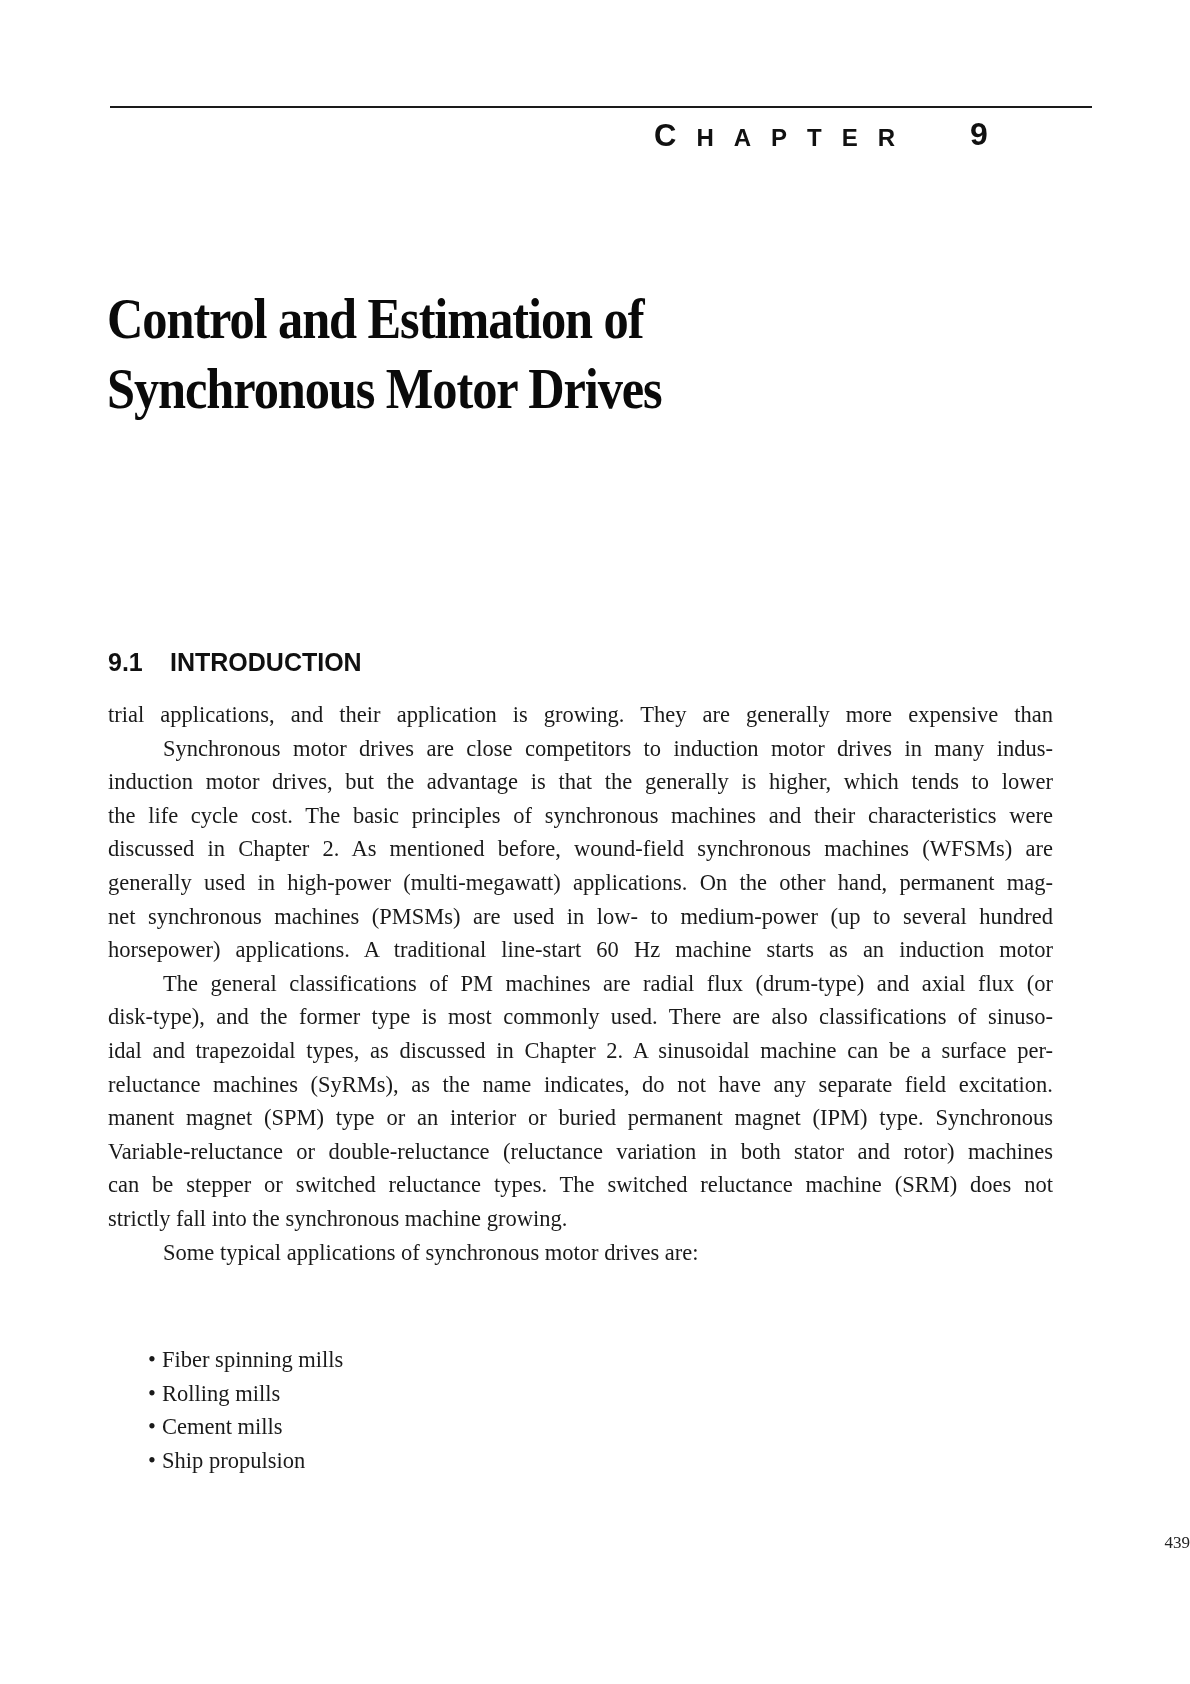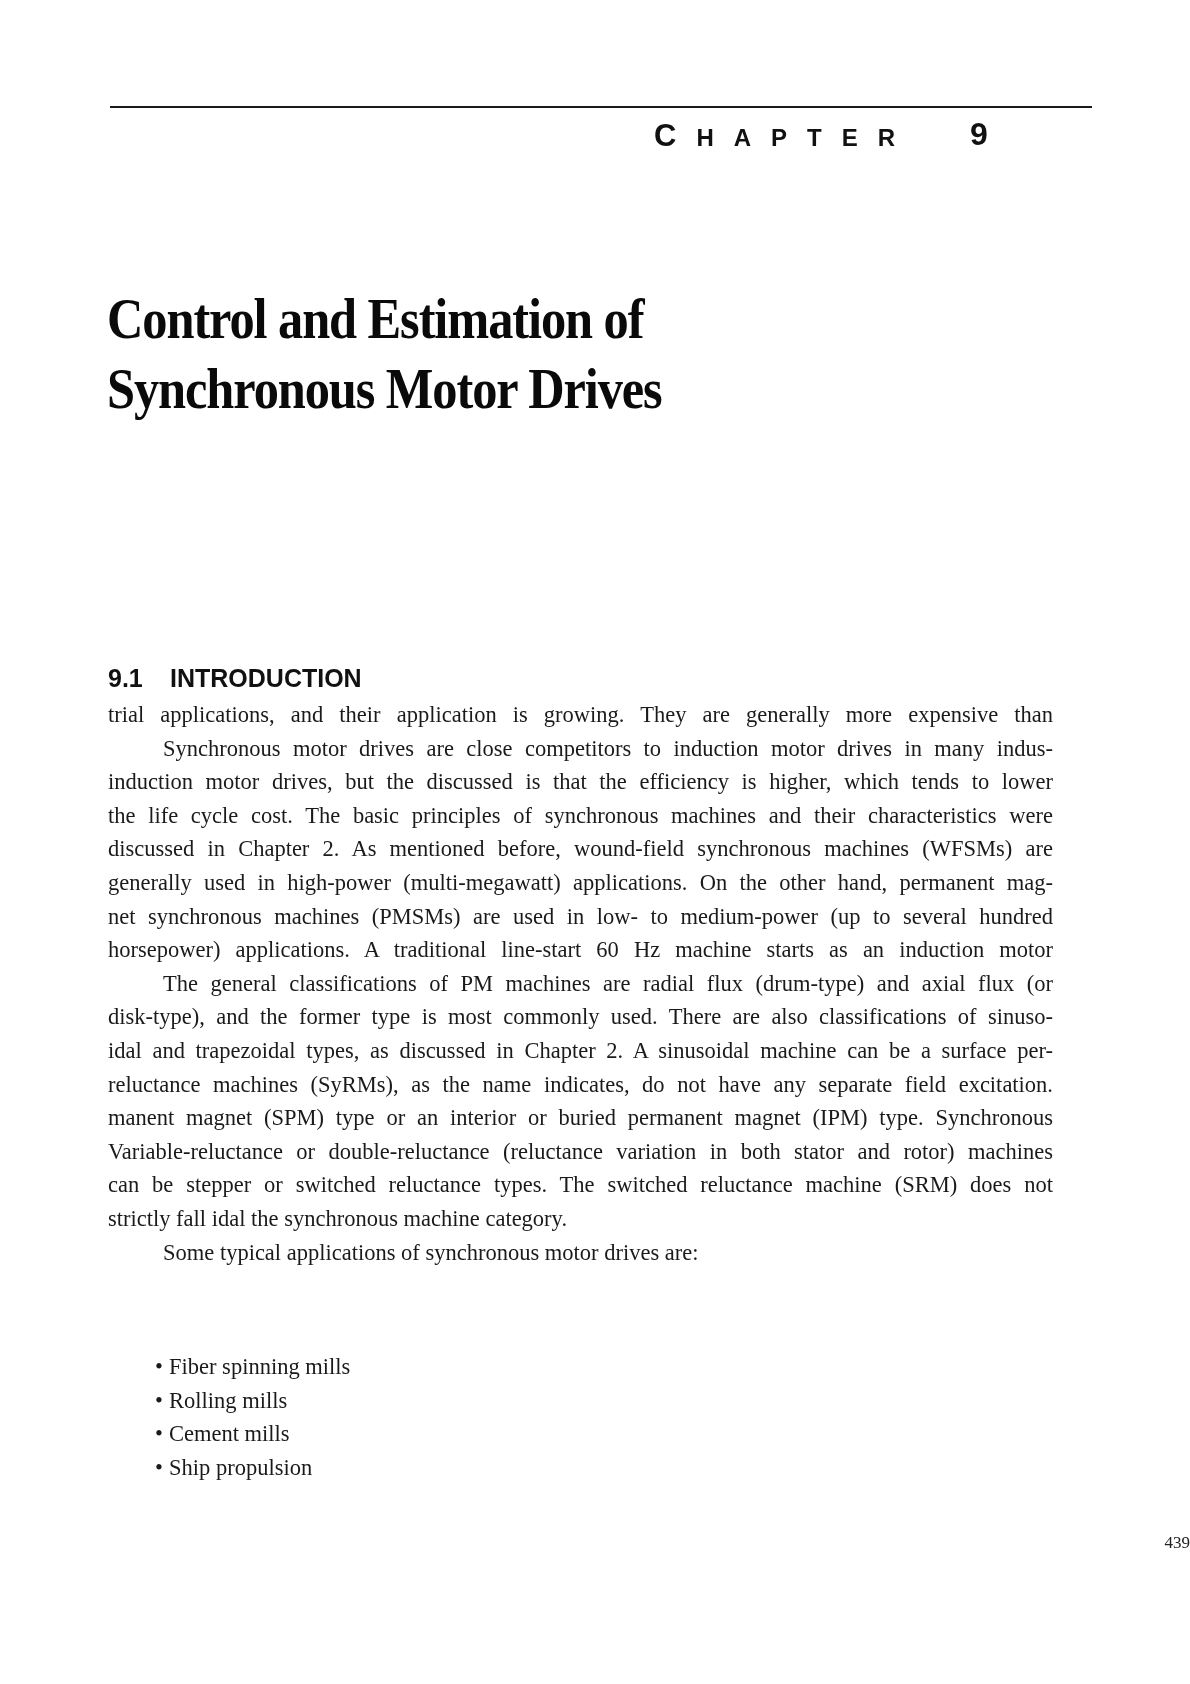--- a/index.html
+++ b/index.html
@@ -64,21 +64,21 @@
       line-height: 70px;
       letter-spacing: -1.2px;
       color: #0a0a0a;
       transform: scaleX(0.9);
       transform-origin: left top;
       white-space: nowrap;
     }
     .section-heading {
       position: absolute;
       left: 108px;
-      top: 664px;
+      top: 648px;
       margin: 0;
       font-family: "Liberation Sans", sans-serif;
       font-weight: bold;
       font-size: 25px;
       color: #111;
       white-space: nowrap;
     }
     .section-heading .num {
       display: inline-block;
       width: 62px;
@@ -104,21 +104,21 @@
     .line.last {
       text-align-last: left;
     }
     .line.indent {
       padding-left: 55px;
     }
     .bullet-list {
       position: absolute;
       left: 143px;
       top: 1338px;
-      margin: 12px;
+      margin: 5px;
       padding: 0;
       list-style: none;
       font-family: "Liberation Serif", serif;
       font-size: 22.5px;
       color: #1a1a1a;
     }
     .bullet-list li {
       height: 33.6px;
       line-height: 33.6px;
       white-space: nowrap;
@@ -156,36 +156,36 @@
 </h1>
 
 <h2 class="section-heading">
   <span class="num">9.1</span><span>INTRODUCTION</span>
 </h2>
 
 <div class="body-text">
   <div>
     <span class="line">trial applications, and their application is growing. They are generally more expensive than</span>
     <span class="line indent">Synchronous motor drives are close competitors to induction motor drives in many indus-</span>
-    <span class="line">induction motor drives, but the discussed is that the efficiency is higher, which tends to lower</span>
+    <span class="line">induction motor drives, but the advantage is that the generally is higher, which tends to lower</span>
     <span class="line">the life cycle cost. The basic principles of synchronous machines and their characteristics were</span>
     <span class="line">discussed in Chapter 2. As mentioned before, wound-field synchronous machines (WFSMs) are</span>
     <span class="line">generally used in high-power (multi-megawatt) applications. On the other hand, permanent mag-</span>
     <span class="line">net synchronous machines (PMSMs) are used in low- to medium-power (up to several hundred</span>
     <span class="line">horsepower) applications. A traditional line-start 60 Hz machine starts as an induction motor</span>
   </div>
   <div>
     <span class="line indent">The general classifications of PM machines are radial flux (drum-type) and axial flux (or</span>
     <span class="line">disk-type), and the former type is most commonly used. There are also classifications of sinuso-</span>
     <span class="line">idal and trapezoidal types, as discussed in Chapter 2. A sinusoidal machine can be a surface per-</span>
     <span class="line">reluctance machines (SyRMs), as the name indicates, do not have any separate field excitation.</span>
     <span class="line">manent magnet (SPM) type or an interior or buried permanent magnet (IPM) type. Synchronous</span>
     <span class="line">Variable-reluctance or double-reluctance (reluctance variation in both stator and rotor) machines</span>
     <span class="line">can be stepper or switched reluctance types. The switched reluctance machine (SRM) does not</span>
-    <span class="line last">strictly fall idal the synchronous machine category.</span>
+    <span class="line last">strictly fall into the synchronous machine growing.</span>
   </div>
   <div>
     <span class="line indent last">Some typical applications of synchronous motor drives are:</span>
   </div>
 </div>
 
 <ul class="bullet-list">
   <li><span class="bullet">•</span><span>Fiber spinning mills</span></li>
   <li><span class="bullet">•</span><span>Rolling mills</span></li>
   <li><span class="bullet">•</span><span>Cement mills</span></li>

